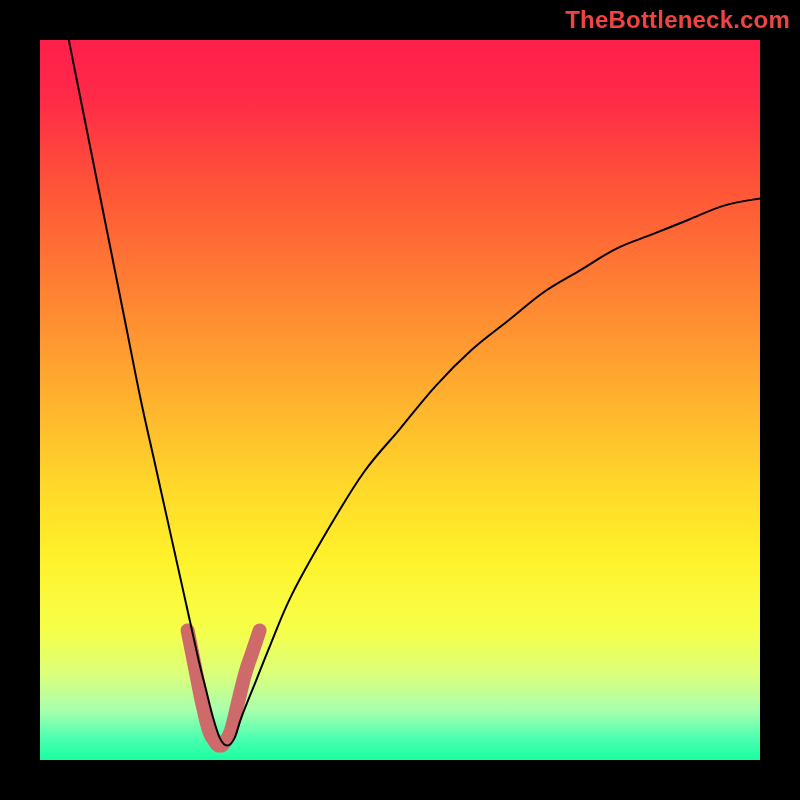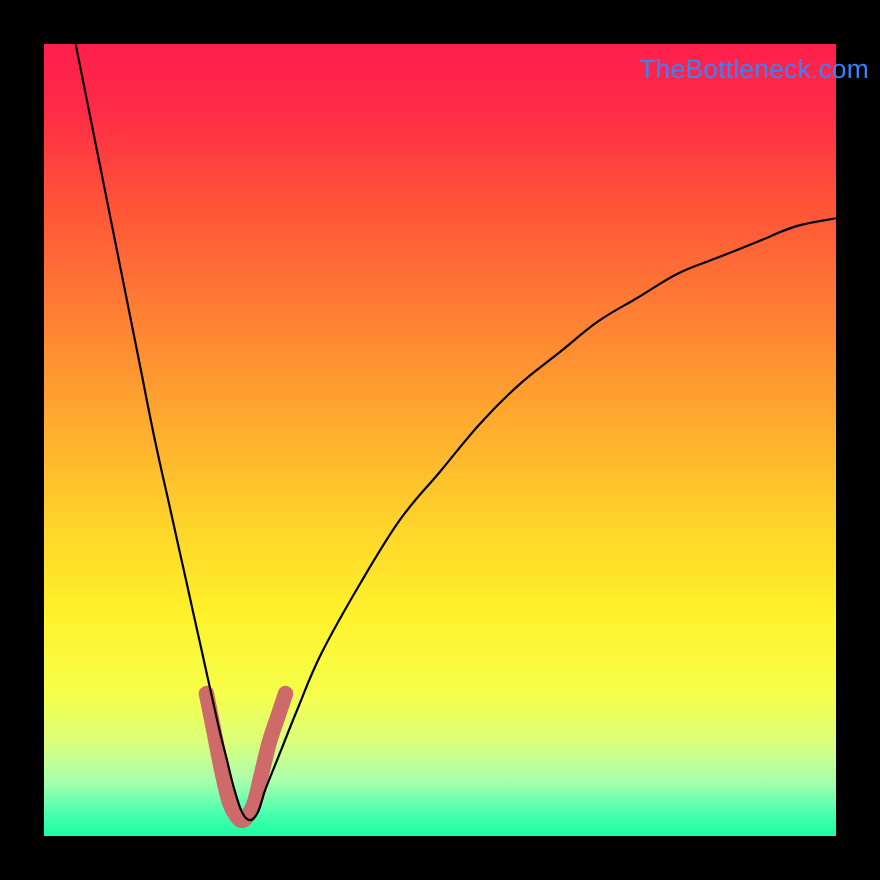--- a/index.html
+++ b/index.html
@@ -14,26 +14,25 @@
   .frame {
     position: relative;
     width: 800px;
     height: 800px;
     background: #000;
   }
   .watermark {
     position: absolute;
     top: 6px;
     right: 10px;
-    color: #3b82f6;
+    color: #ef4444;
     font-size: 24px;
-    font-weight: 400;
+    font-weight: 700;
     letter-spacing: 0.2px;
     z-index: 10;
-    margin-top: 44px;
   }
   .plot-area {
     position: absolute;
     left: 40px;
     top: 40px;
     width: 720px;
     height: 720px;
     overflow: hidden;
   }
   .gradient-bg {

